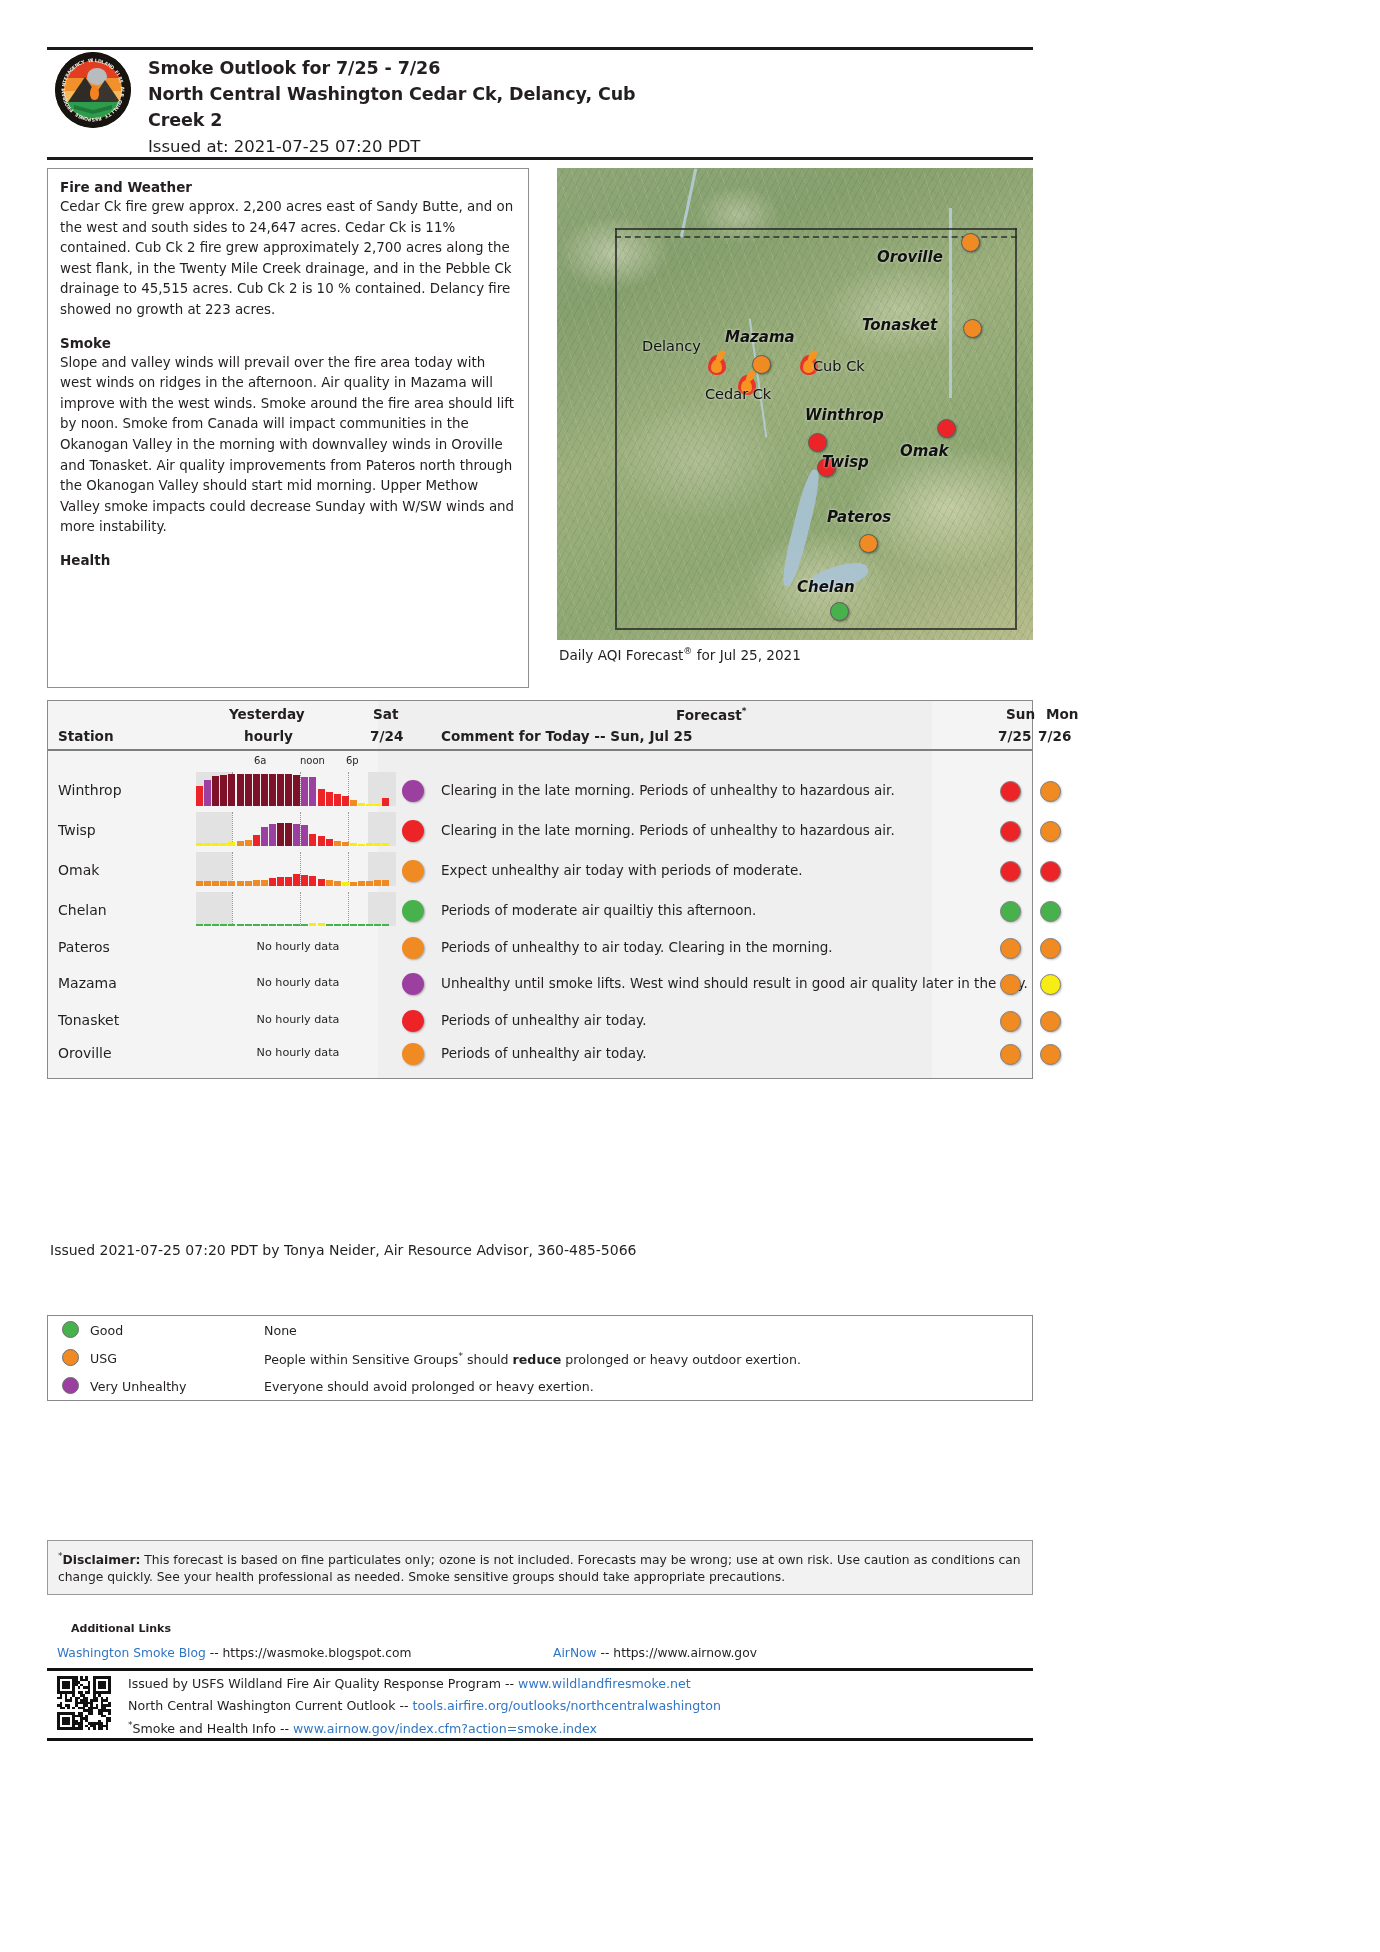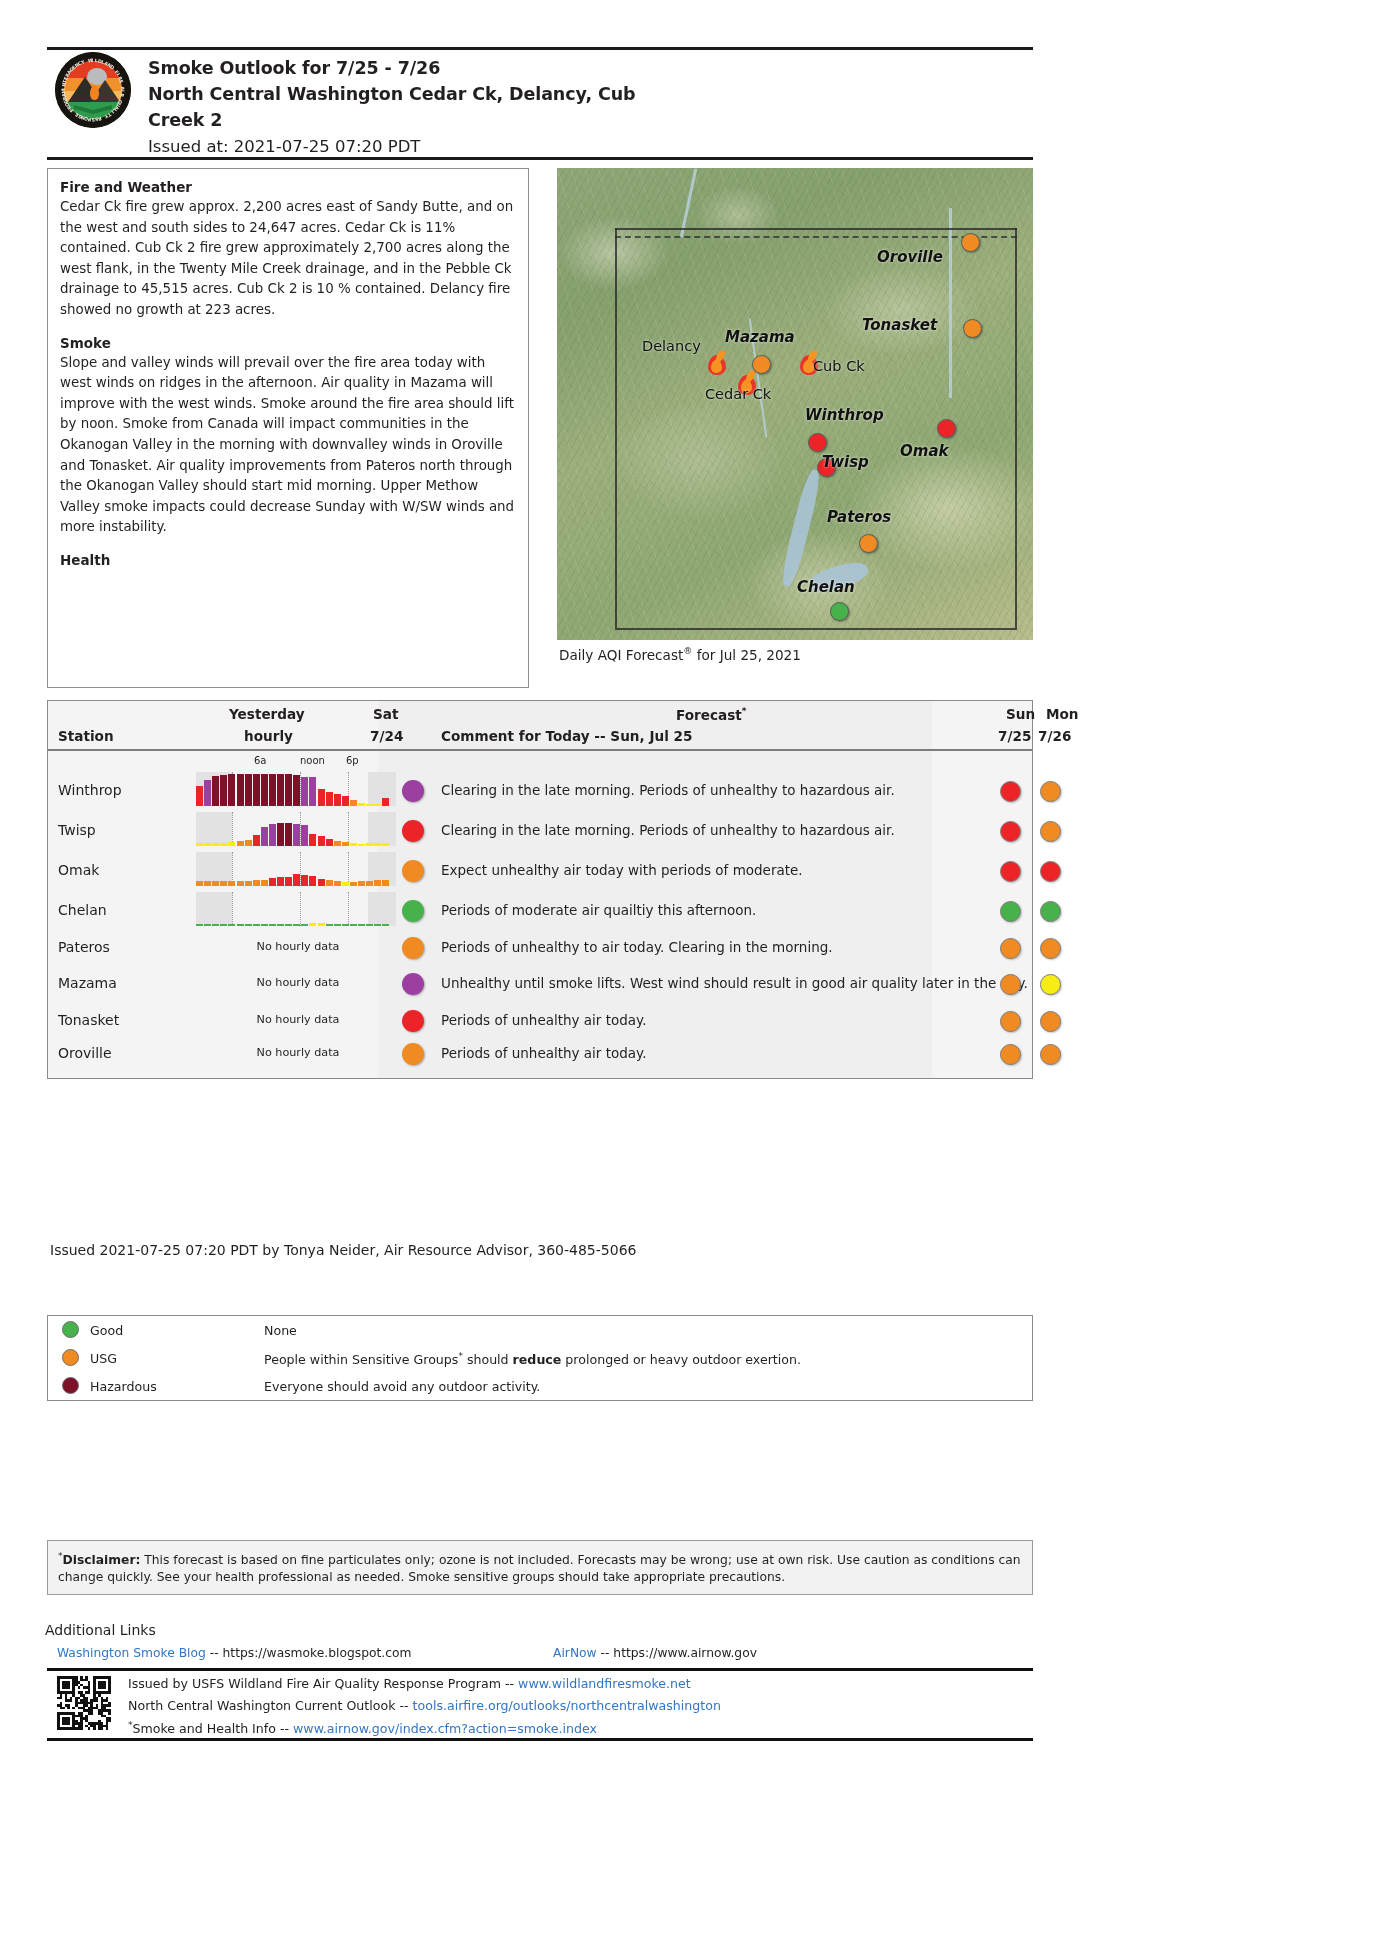--- a/index.html
+++ b/index.html
@@ -131,21 +131,21 @@
   .aqi-row .ac b{font-weight:bold;}
   sup.ast{font-size:9px;vertical-align:super;}
 
   
   .disc{position:absolute;left:47px;top:1540px;width:986px;border:1px solid #9a9a9a;
         box-sizing:border-box;background:#f2f2f2;padding:7px 10px 8px 10px;
         font-size:12.3px;line-height:17px;}
   .disc b{font-weight:bold;}
 
   
-  .addl{position:absolute;left:45px;top:1622px;font-size:14px;font-weight:normal;}
+  .addl{position:absolute;left:71px;top:1622px;font-size:11px;font-weight:bold;}
   .lnk1{position:absolute;left:57px;top:1646px;font-size:12.3px;}
   .lnk2{position:absolute;left:553px;top:1646px;font-size:12.3px;}
   a.l{color:#3276c3;text-decoration:none;}
 
   .foot-rule{position:absolute;left:47px;width:986px;height:3px;background:#111;}
   #foot-top{top:1668px;}
   #foot-bot{top:1738px;}
   .qr{position:absolute;left:57px;top:1676px;width:54px;height:54px;}
   .qr i{position:absolute;background:#111;}
   .fline{position:absolute;left:128px;font-size:12.6px;}
@@ -502,23 +502,23 @@
           <div class="swatch" style="background: rgb(71, 178, 75);"></div>
           <div class="nm">Good</div>
           <div class="ac">None</div>
         </div>
         <div class="aqi-row">
           <div class="swatch" style="background: rgb(240, 138, 34);"></div>
           <div class="nm">USG</div>
           <div class="ac">People within Sensitive Groups<sup class="ast">*</sup> should <b>reduce</b> prolonged or heavy outdoor exertion.</div>
         </div>
         <div class="aqi-row">
-          <div class="swatch" style="background: rgb(125, 17, 40);"></div>
-          <div class="nm">Hazardous</div>
-          <div class="ac">Everyone should avoid any outdoor activity.</div>
+          <div class="swatch" style="background: rgb(155, 63, 160);"></div>
+          <div class="nm">Very Unhealthy</div>
+          <div class="ac">Everyone should avoid prolonged or heavy exertion.</div>
         </div>
       </div>
   </div>
 
   <div class="disc">
     <sup class="ast">*</sup><b>Disclaimer:</b><span> This forecast is based on fine particulates only; ozone is not included. Forecasts may be wrong; use at own risk. Use caution as conditions can change quickly. See your health professional as needed. Smoke sensitive groups should take appropriate precautions.</span>
   </div>
 
   <div class="addl">Additional Links</div>
   <div class="lnk1"><a class="l" href="#">Washington Smoke Blog</a><span> -- https://wasmoke.blogspot.com</span></div>

